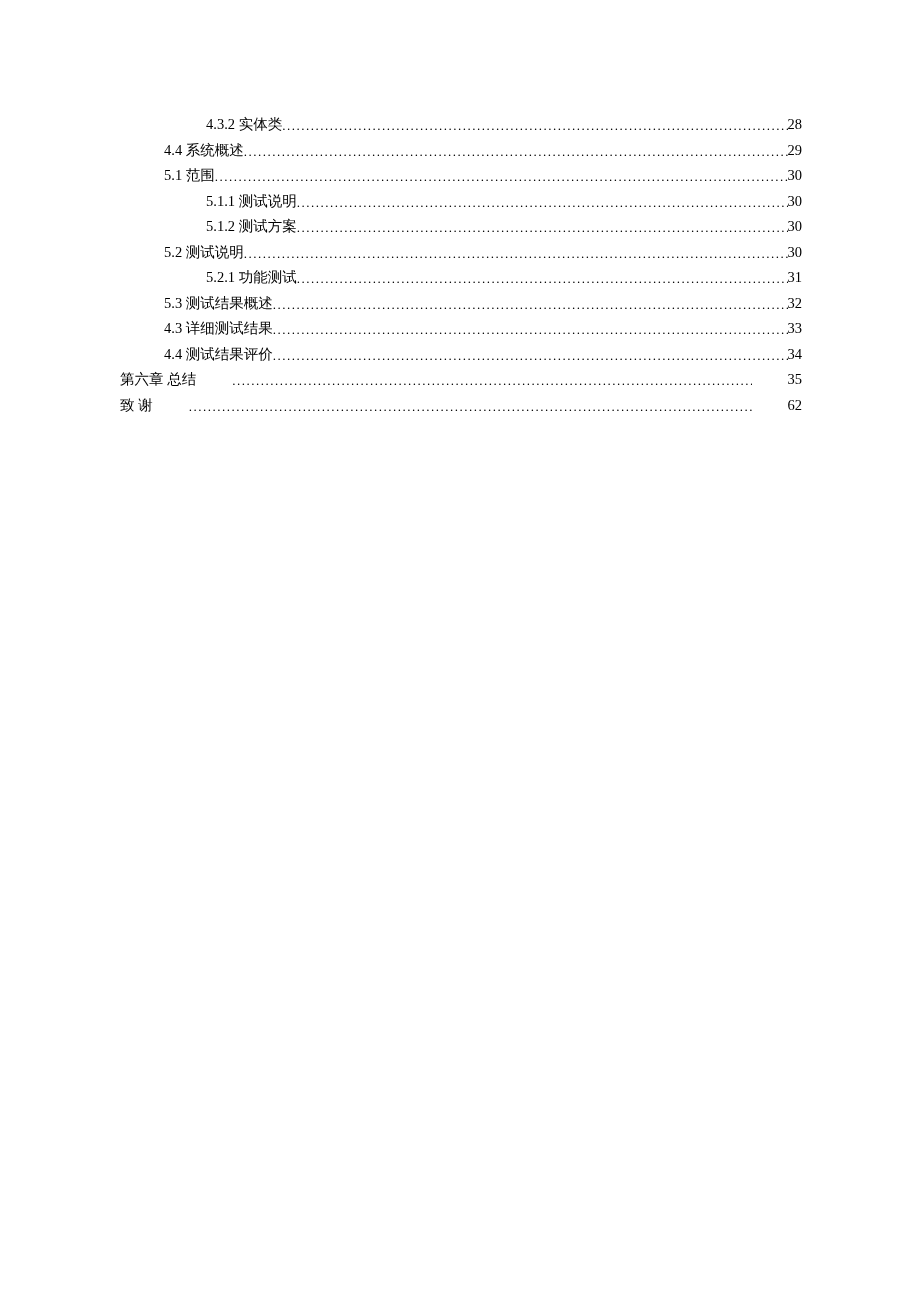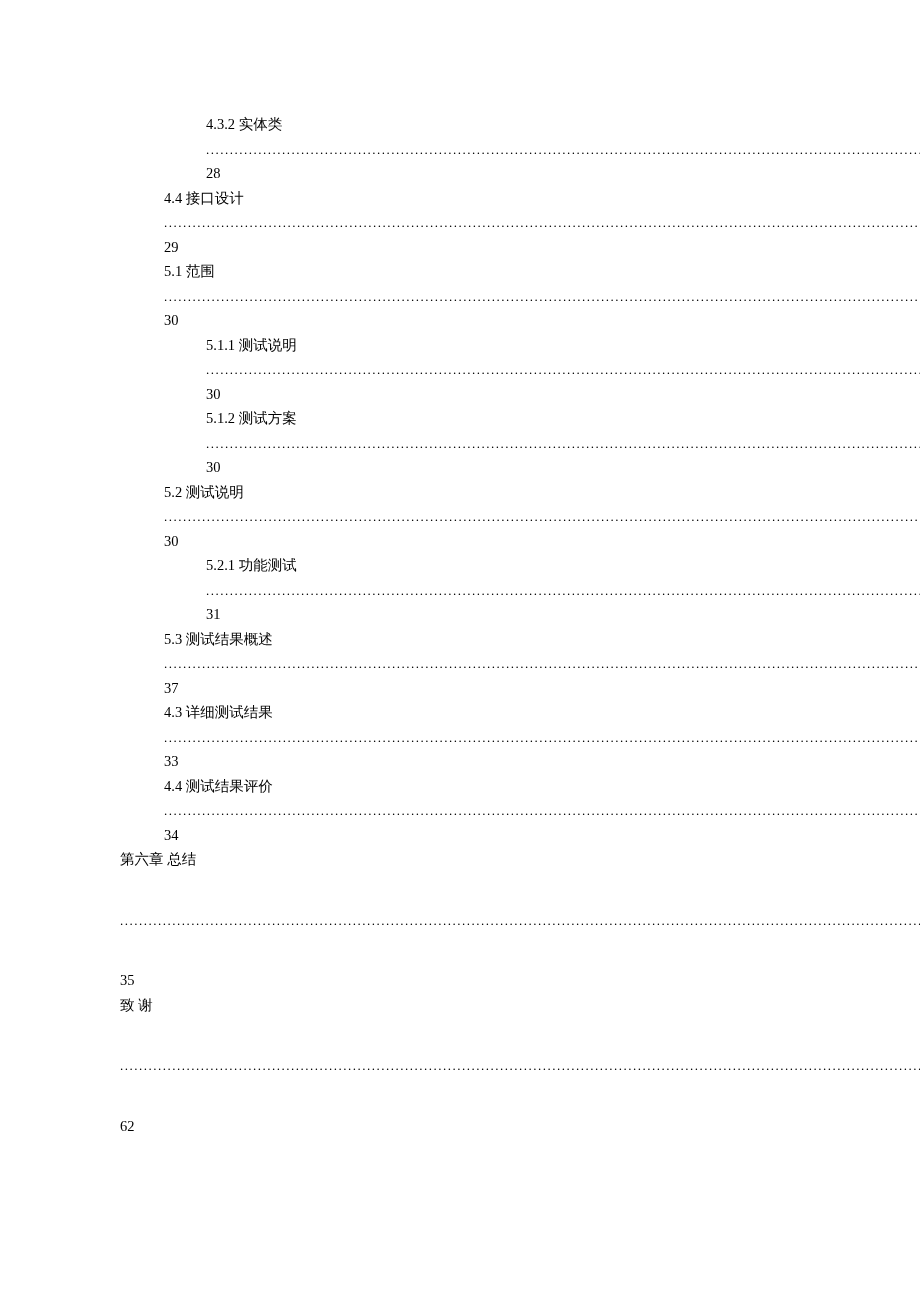--- a/index.html
+++ b/index.html
@@ -17,21 +17,20 @@
     .page-content {
       padding: 112px 118px 0 120px;
     }
     .toc-line {
       display: flex;
       align-items: baseline;
       font-size: 14.5px;
       line-height: 24.5px;
       color: #000000;
       white-space: nowrap;
-      flex-direction: column;
     }
     .toc-label {
       flex-shrink: 0;
     }
     .toc-dots {
       flex: 1;
       overflow: hidden;
       letter-spacing: 1.5px;
       font-size: 13px;
       position: relative;
@@ -56,21 +55,21 @@
 
 <div class="page-content">
 
   <div class="toc-line indent-2">
     <span class="toc-label"><span class="section-num">4.3.2</span> <span>实体类</span></span>
     <span class="toc-dots"></span>
     <span class="toc-page">28</span>
   </div>
 
   <div class="toc-line indent-1">
-    <span class="toc-label"><span class="section-num">4.4</span> <span>接口设计</span></span>
+    <span class="toc-label"><span class="section-num">4.4</span> <span>系统概述</span></span>
     <span class="toc-dots"></span>
     <span class="toc-page">29</span>
   </div>
 
   <div class="toc-line indent-1">
     <span class="toc-label"><span class="section-num">5.1</span> <span>范围</span></span>
     <span class="toc-dots"></span>
     <span class="toc-page">30</span>
   </div>
 
@@ -94,21 +93,21 @@
 
   <div class="toc-line indent-2">
     <span class="toc-label"><span class="section-num">5.2.1</span> <span>功能测试</span></span>
     <span class="toc-dots"></span>
     <span class="toc-page">31</span>
   </div>
 
   <div class="toc-line indent-1">
     <span class="toc-label"><span class="section-num">5.3</span> <span>测试结果概述</span></span>
     <span class="toc-dots"></span>
-    <span class="toc-page">37</span>
+    <span class="toc-page">32</span>
   </div>
 
   <div class="toc-line indent-1">
     <span class="toc-label"><span class="section-num">4.3</span> <span>详细测试结果</span></span>
     <span class="toc-dots"></span>
     <span class="toc-page">33</span>
   </div>
 
   <div class="toc-line indent-1">
     <span class="toc-label"><span class="section-num">4.4</span> <span>测试结果评价</span></span>

